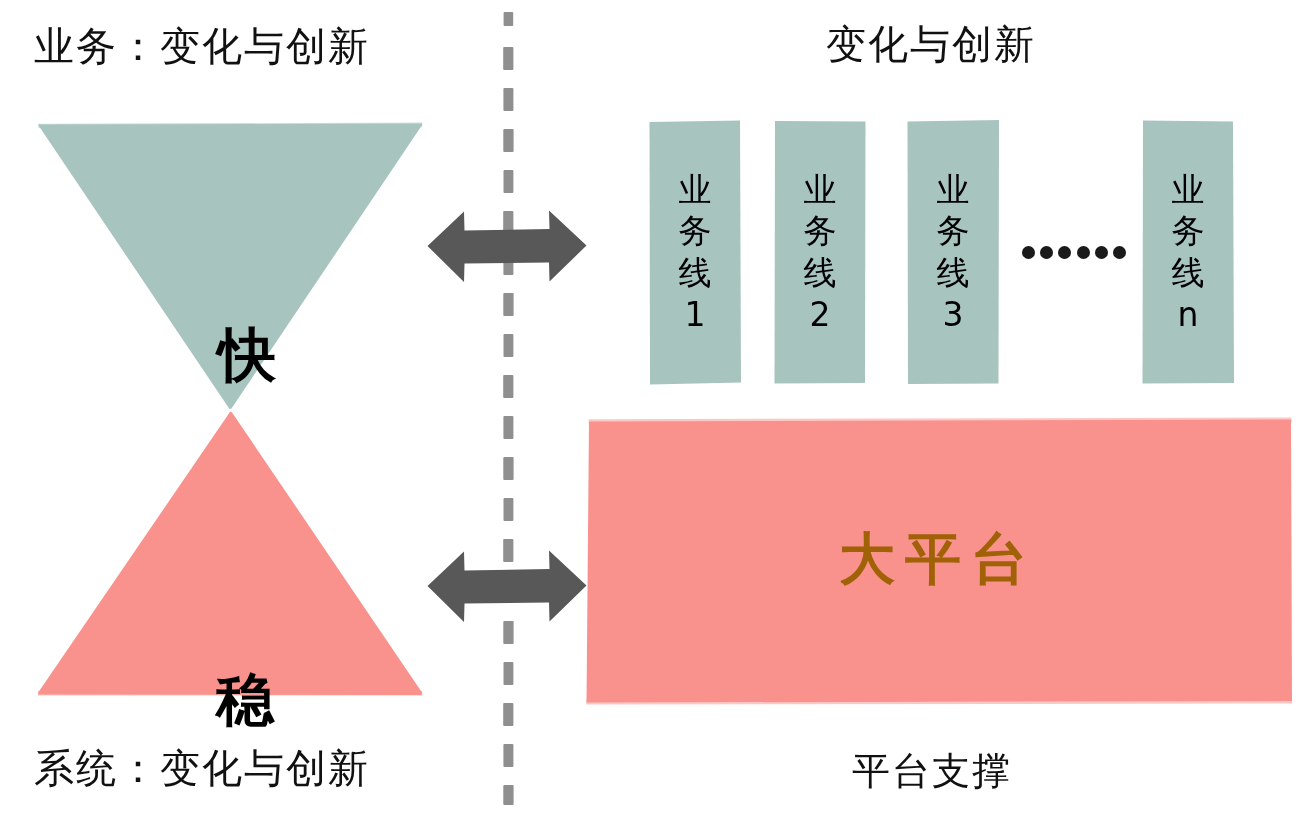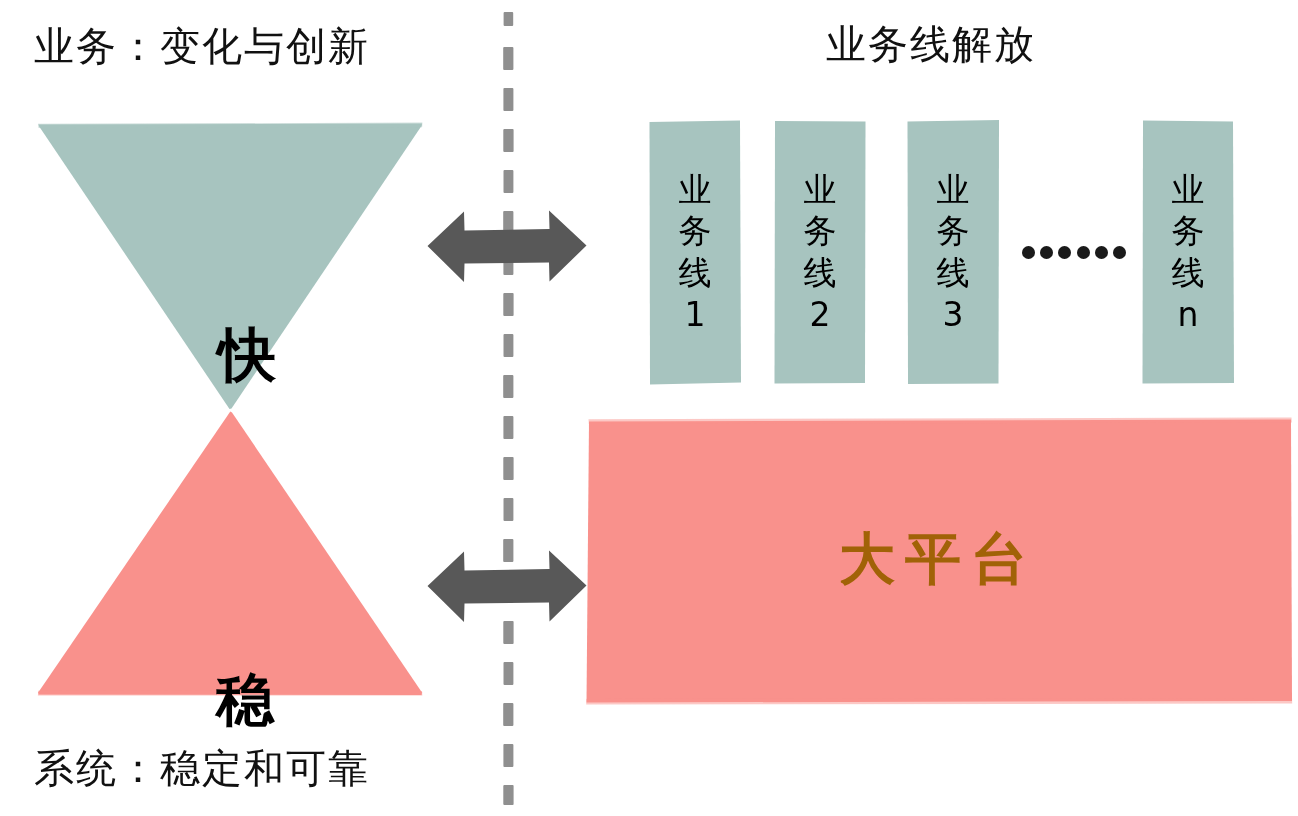--- a/index.html
+++ b/index.html
@@ -133,24 +133,25 @@
     color: #a16207;
   }
 </style>
 </head>
 <body>
 
 <div id="canvas">
 
   <div class="abs caption" id="label-business-top">业务：变化与创新</div>
 
-  <div class="abs caption" id="label-bizline-top">业务线解放</div>
-
-  <div class="abs caption" id="label-system-bottom">系统：稳定和可靠</div>
-
+  <div class="abs caption" id="label-bizline-top">变化与创新</div>
+
+  <div class="abs caption" id="label-system-bottom">系统：变化与创新</div>
+
+  <div class="abs caption" id="label-platform-bottom">平台支撑</div>
 
   <div class="abs" id="divider">
     <svg width="11" height="816" viewBox="0 0 11 816" aria-hidden="true">
       <g fill="#8f8f8f">
         <rect x="0.6" y="12" width="9.6" height="14" rx="1"></rect>
         <rect x="0.2" y="47" width="10.2" height="23" rx="1"></rect>
         <rect x="0.4" y="88" width="10.0" height="23" rx="1"></rect>
         <rect x="0.3" y="129" width="10.3" height="23" rx="1"></rect>
         <rect x="0.5" y="170" width="9.9" height="23" rx="1"></rect>
         <rect x="0.2" y="211" width="10.2" height="23" rx="1"></rect>

